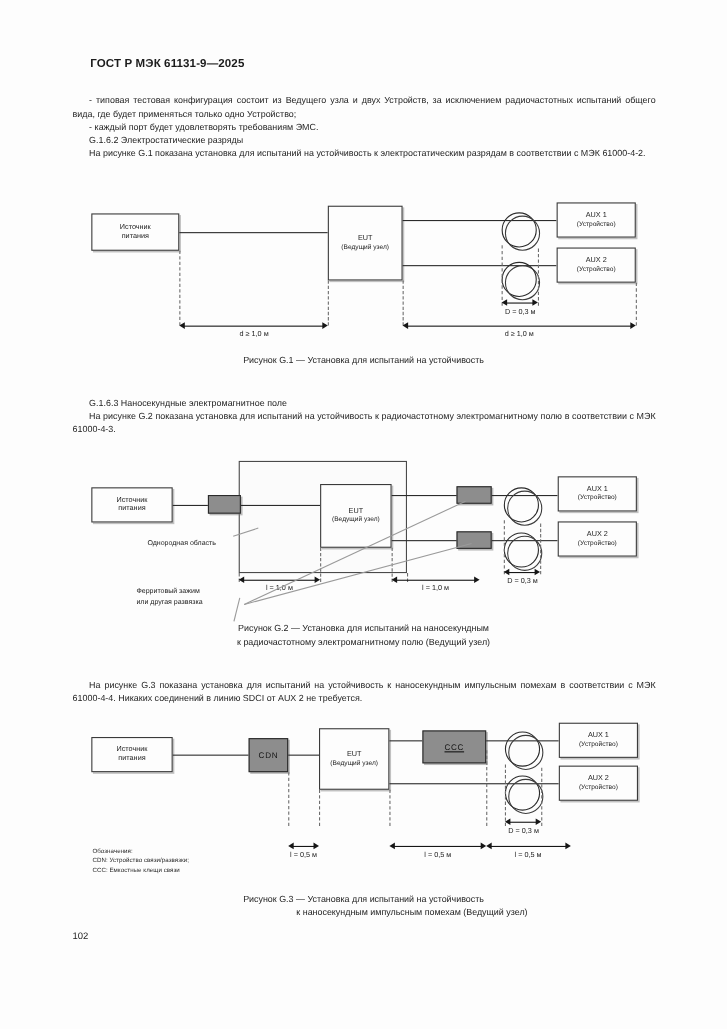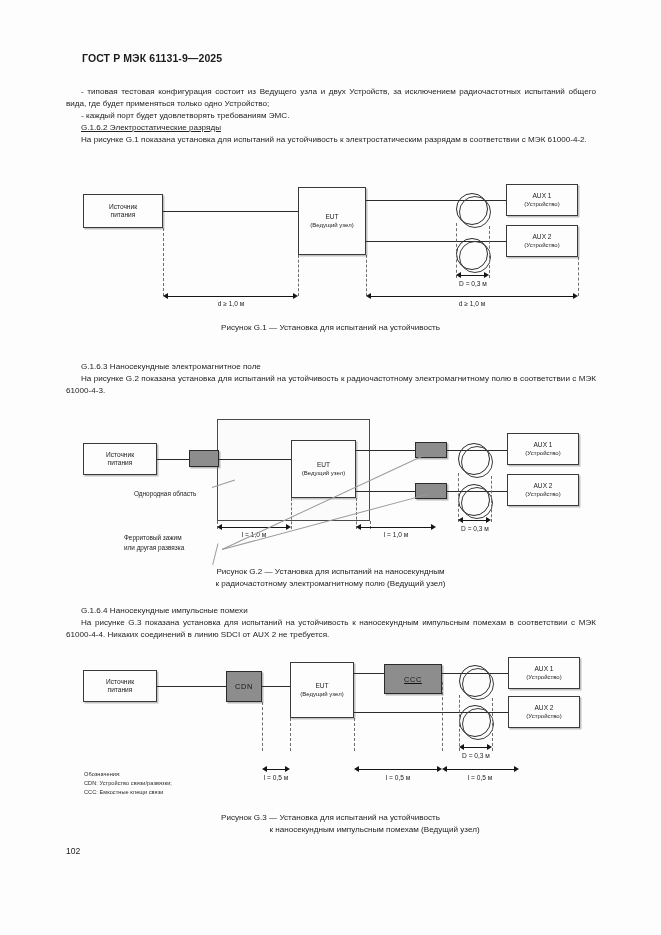--- a/index.html
+++ b/index.html
@@ -189,21 +189,21 @@
 <body>
 
 <div class="page">
 
   <div class="doc-header">ГОСТ Р МЭК 61131-9—2025</div>
 
   <div class="para indent" style="left:66px; top:86px; width:530px;">-  типовая тестовая конфигурация состоит из Ведущего узла и двух Устройств, за исключением радиочастот­ных испытаний общего вида, где будет применяться только одно Устройство;</div>
 
   <div class="para indent" style="left:66px; top:110px; width:530px;">-  каждый порт будет удовлетворять требованиям ЭМС.</div>
 
-  <div class="para indent" style="left:66px; top:122px; width:530px;text-decoration:underline;">G.1.6.2 Электростатические разряды</div>
+  <div class="para indent" style="left:66px; top:122px; width:530px;">G.1.6.2 Электростатические разряды</div>
 
   <div class="para indent" style="left:66px; top:134px; width:530px;">На рисунке G.1 показана установка для испытаний на устойчивость к электростатическим разрядам в соот­ветствии с МЭК 61000-4-2.</div>
 
   <div class="diagram" style="left:0; top:0; width:661px; height:0;">
 
     <div class="box" style="left:83px; top:194px; width:80px; height:34px;">
       <span>Источник</span>
       <span>питания</span>
     </div>
 
@@ -342,21 +342,20 @@
     <div class="annot" style="left:124px; top:534px;">Ферритовый зажим</div>
     <div class="annot" style="left:124px; top:544px;">или другая развязка</div>
     <div class="leader" style="left:196px; top:543px; width:22px; transform:rotate(-76deg); transform-origin:right center;"></div>
     <div class="leader" style="left:222px; top:549px; width:222px; transform:rotate(-25deg);"></div>
     <div class="leader" style="left:222px; top:549px; width:214px; transform:rotate(-15deg);"></div>
   </div>
 
   <div class="caption" style="top:566px;">Рисунок G.2 — Установка для испытаний на наносекундным</div>
   <div class="caption" style="top:578px;">к радиочастотному электромагнитному полю (Ведущий узел)</div>
 
-  <div class="para indent" style="left:66px; top:605px; width:530px;">G.1.6.4 Наносекундные импульсные помехи</div>
   <div class="para indent" style="left:66px; top:617px; width:530px;">На рисунке G.3 показана установка для испытаний на устойчивость к наносекундным импульсным помехам в соответствии с МЭК 61000-4-4. Никаких соединений в линию SDCI от AUX 2 не требуется.</div>
 
   <div class="diagram" style="left:0; top:0; width:661px; height:0;">
 
     <div class="box" style="left:83px; top:670px; width:74px; height:32px;">
       <span>Источник</span>
       <span>питания</span>
     </div>
 
     <div class="wire" style="left:157px; top:686px; width:69px;"></div>

